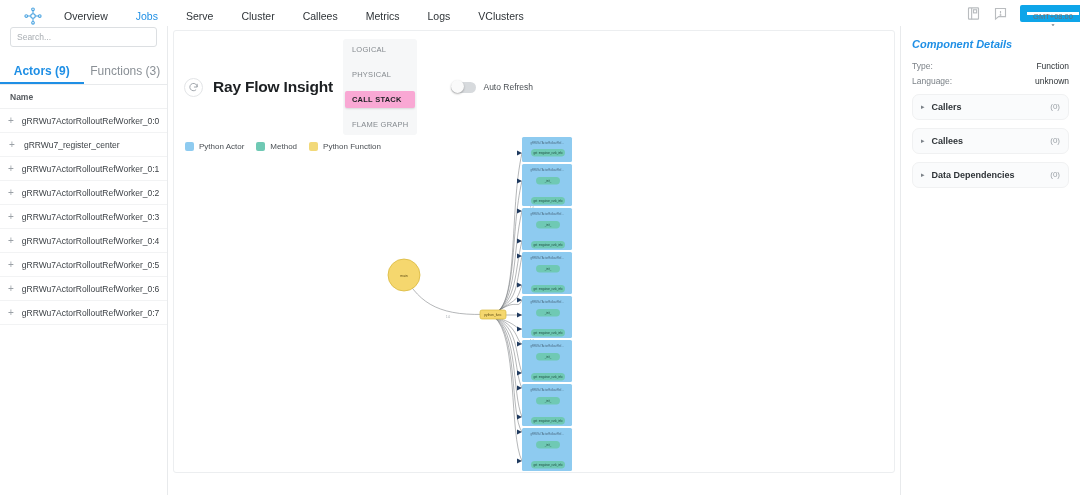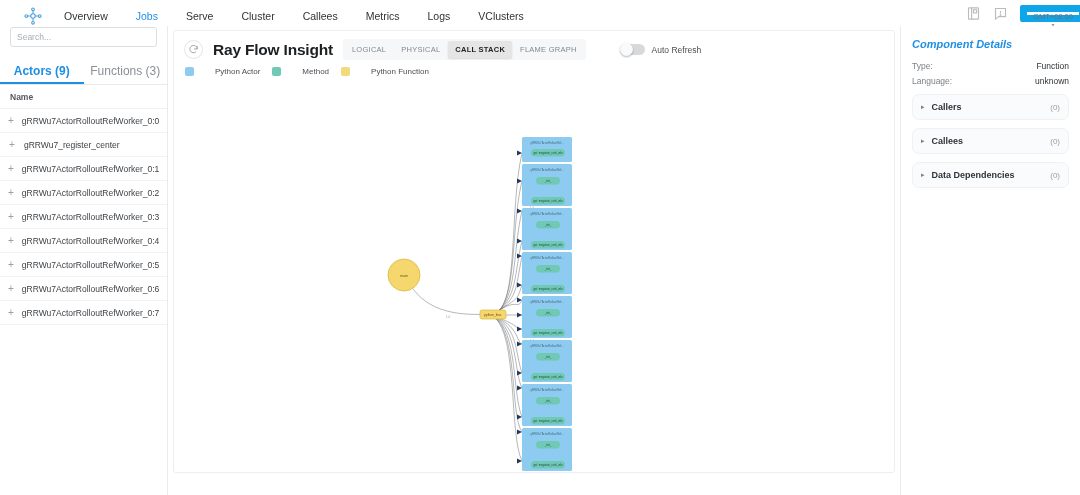--- a/index.html
+++ b/index.html
@@ -77,56 +77,56 @@
     background: #ffffff; border: 1px solid #eceef0; border-radius: 3px;
   }
   .mh { display: flex; align-items: center; gap: 10px; padding: 8px 10px 0 10px; }
   .refresh-btn {
     width: 19px; height: 19px; border-radius: 50%; border: 1px solid #e3e5e7;
     background: #fff; display: flex; align-items: center; justify-content: center;
     cursor: pointer;
   }
   .mh-title { font-size: 15.5px; font-weight: bold; color: #1c1f22; letter-spacing: -.2px; }
   .seg {
-    display: flex; background: #f6f7f8; border-radius: 3px; padding: 2px; gap: 1px;
+    display: flex; background: #f6f7f8; border-radius: 3px; padding: 2px; gap: 8px; flex-direction: column;
   }
   .seg-btn {
     font-size: 7.5px; color: #84898e; letter-spacing: .25px;
     padding: 4px 7px; border-radius: 2px; cursor: pointer; white-space: nowrap;
   }
-  .seg-btn.active { background: #e5e5e5; color: #1c1f22; font-weight: bold; box-shadow: 0 1px 2px rgba(0,0,0,.12); }
+  .seg-btn.active { background: #f9a8d4; color: #1c1f22; font-weight: bold; box-shadow: 0 1px 2px rgba(0,0,0,.12); }
   .toggle-wrap { display: flex; align-items: center; gap: 7px; margin-left: 24px; }
   .toggle {
     width: 25px; height: 11px; border-radius: 6px; background: #d7dadd;
     position: relative; cursor: pointer;
   }
   .toggle .knob {
     position: absolute; left: 0px; top: -1.5px; width: 13px; height: 13px;
     border-radius: 50%; background: #fafafa; box-shadow: 0 1px 2px rgba(0,0,0,.3);
   }
   .toggle-label { font-size: 8.5px; color: #4a4f54; }
   .legend { display: flex; align-items: center; gap: 12px; padding: 7px 10px 0 11px; }
-  .lg { display: flex; align-items: center; gap: 21px; }
+  .lg { display: flex; align-items: center; gap: 5px; }
   .lg-sw { width: 9px; height: 9px; border-radius: 2px; }
   .lg-txt { font-size: 8px; color: #4a4f54; }
 
   .canvas { position: absolute; top: 60px; left: 0; width: 720px; height: 381px; overflow: hidden; }
   .canvas svg { display: block; }
 
   
   .rpanel {
     position: absolute; top: 26px; left: 900px; width: 180px; height: 469px;
     background: #ffffff; border-left: 1px solid #e8eaec; padding: 12px 11px;
   }
   .rp-title { font-size: 11px; font-weight: bold; color: #1f8fe5; margin-bottom: 11px; font-style: italic; }
   .rp-kv { display: flex; justify-content: space-between; align-items: flex-end; margin-bottom: 5px; }
   .rp-k { font-size: 8.5px; color: #7c8288; }
   .rp-v { font-size: 8.5px; color: #2f3438; }
   .rp-sec {
-    display: flex; align-items: flex-end; justify-content: space-between;
+    display: flex; align-items: flex-start; justify-content: space-between;
     background: #fafbfc; border: 1px solid #f0f1f2; border-radius: 7px;
     padding: 7px 8px; margin-top: 8px; cursor: pointer;
   }
   .rp-sec-left { display: flex; align-items: center; gap: 7px; }
   .rp-tri { font-size: 7px; color: #7c8288; }
   .rp-sec-label { font-size: 9px; font-weight: bold; color: #2f3438; }
   .rp-count { font-size: 8px; color: #9aa0a6; }
 </style>
 </head>
 <body>

